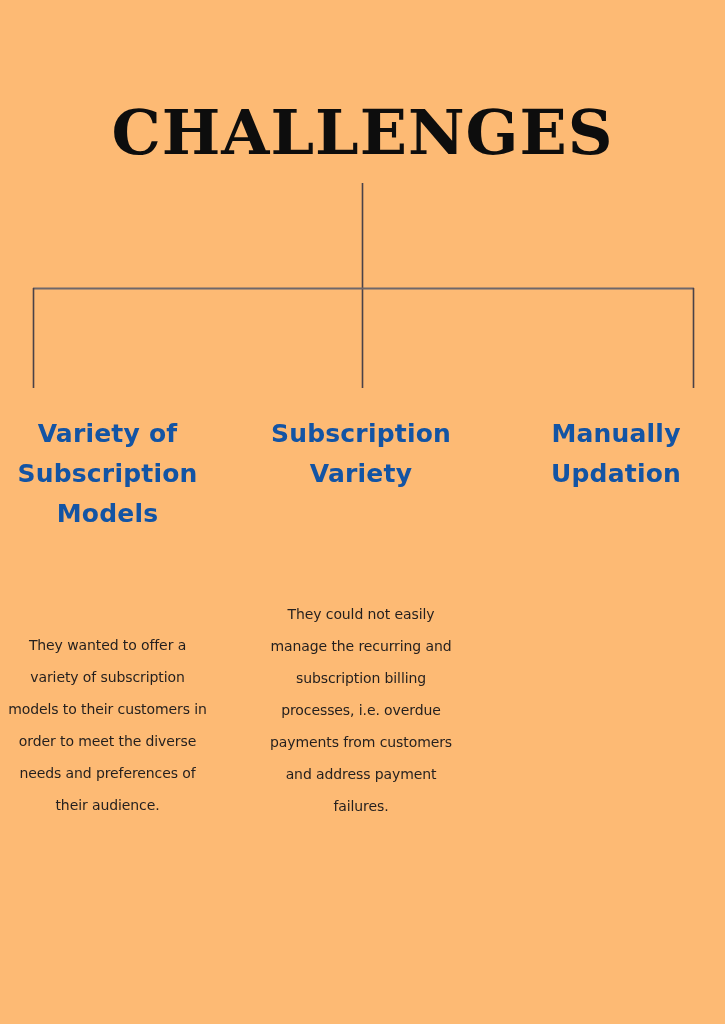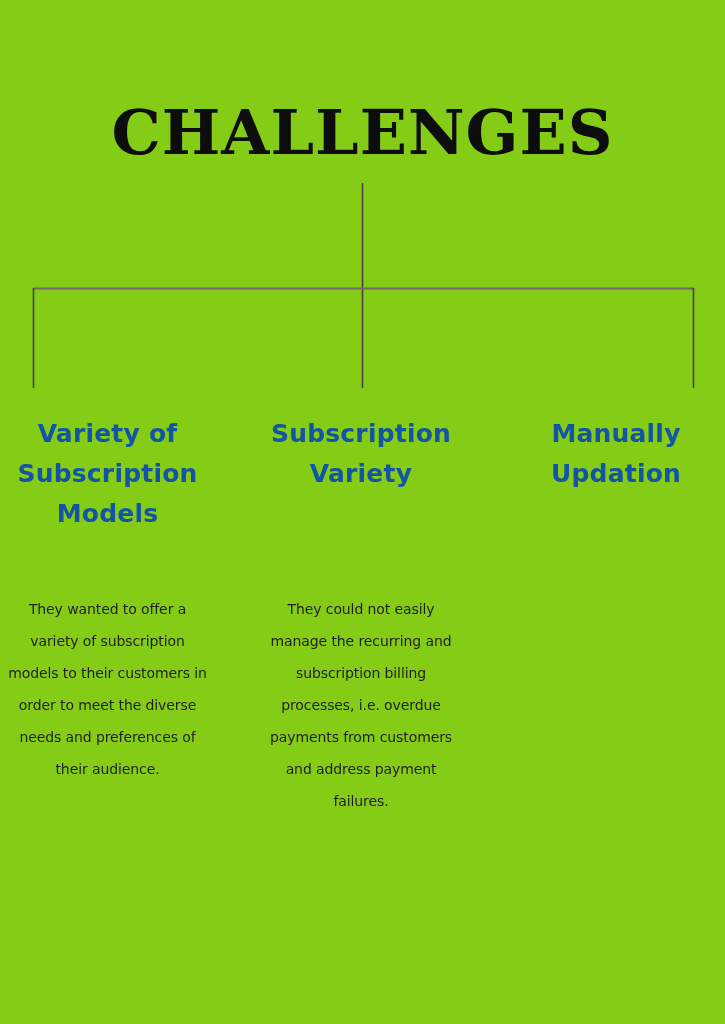--- a/index.html
+++ b/index.html
@@ -12,21 +12,21 @@
     height: 1024px;
     position: relative;
     overflow: hidden;
     font-family: "Liberation Sans", sans-serif;
     -webkit-font-smoothing: antialiased;
   }
 
   .slide {
     position: absolute;
     inset: 0;
-    background: #84cc16;
+    background: #fdba74;
   }
 
   
   .slide-title {
     position: absolute;
     top: 58px;
     left: 0;
     width: 725px;
     text-align: center;
     font-family: "DejaVu Serif", "Liberation Serif", serif;
@@ -58,20 +58,21 @@
     flex-direction: row;
     align-items: flex-start;
     justify-content: space-between;
   }
   .column {
     width: 225px;
     display: flex;
     flex-direction: column;
     align-items: center;
     text-align: center;
+    gap: 36px;
   }
   .col-1 { margin-left: 0px;  width: 215px; }
   .col-2 { width: 212px; }
   .col-3 { width: 218px; }
 
   .col-heading {
     font-family: "DejaVu Sans", "Liberation Sans", sans-serif;
     font-weight: 700;
     font-size: 25px;
     line-height: 40px;
@@ -85,21 +86,21 @@
     margin: 0;
     padding: 0 4px;
     font-family: "DejaVu Sans", "Liberation Sans", sans-serif;
     font-weight: 400;
     font-size: 14px;
     line-height: 32px;
     color: #231f1e;
     letter-spacing: -0.1px;
   }
   .col-1 .col-body { margin-top: 59px; }
-  .col-2 .col-body { margin-top: 99px; }
+  .col-2 .col-body { margin-top: 68px; }
   .col-3 .col-body { margin-top: 99px; }
 </style>
 </head>
 <body>
 
 <div class="slide">
 
   <h1 class="slide-title">CHALLENGES</h1>
 
   <svg class="connector" viewBox="0 0 725 1024" width="725" height="1024" aria-hidden="true">

